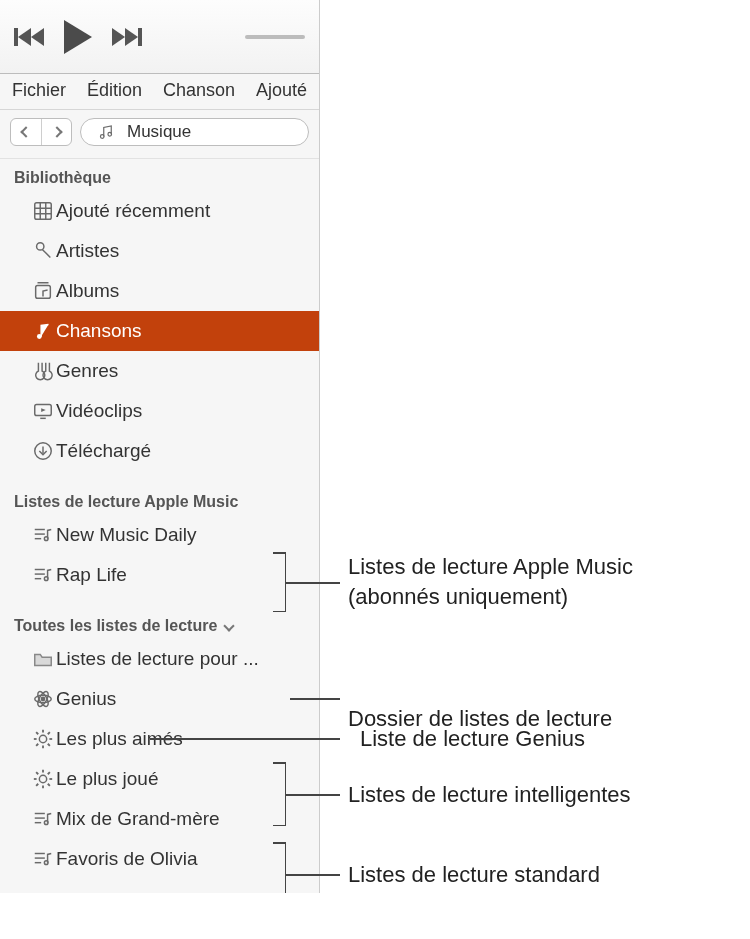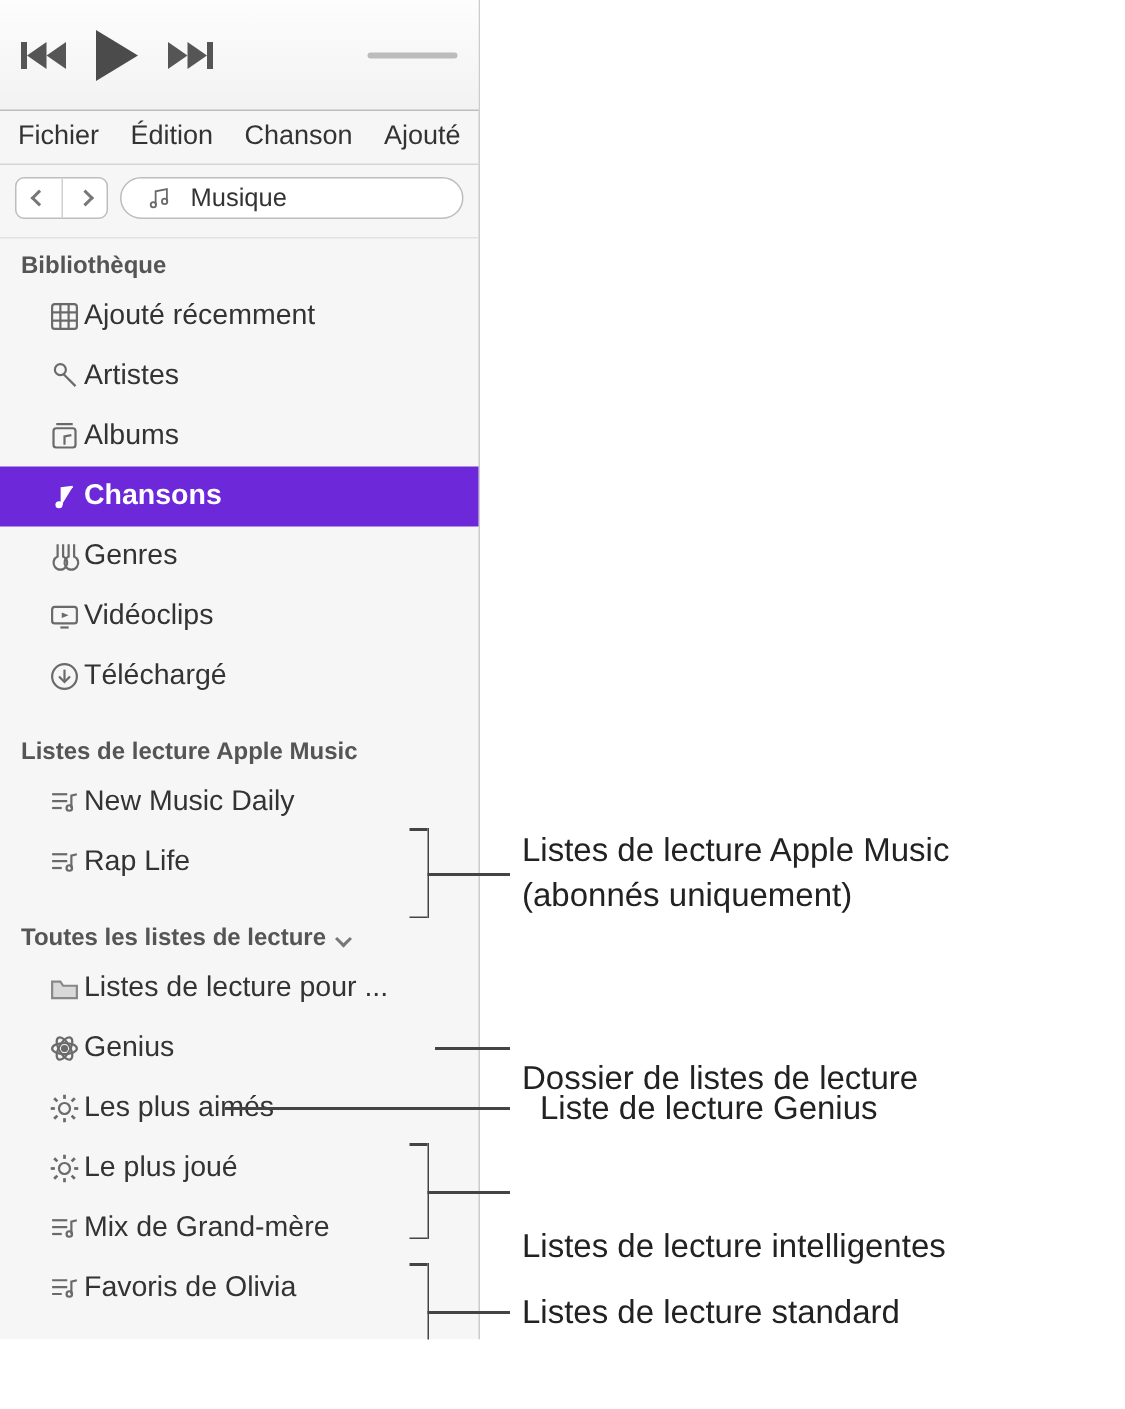--- a/index.html
+++ b/index.html
@@ -120,23 +120,22 @@
   .row {
     display:flex;
     align-items:center;
     padding: 5px 14px 5px 30px;
     font-size: 19px;
     color: #333;
     height: 40px;
     white-space: nowrap;
   }
   .row.selected {
-    background: #6d28d9;
+    background: #c2410c;
     color: #fff;
-    font-weight: bold;
   }
   .row.selected svg { stroke:#fff; fill:#fff; }
   .icon-slot {
     width: 26px; height: 26px;
     display:flex; align-items:center; justify-content:center;
     color:#6a6a6a;
   }
   .row.selected .icon-slot { color:#fff; }
   svg { stroke: #6a6a6a; fill:none; stroke-width:1.6; }
   .chev-down {
@@ -423,18 +422,18 @@
 (abonnés uniquement)</div>
 
   <div class="lead" style="top:698px; left:290px; width:50px;"></div>
   <div class="callout" style="top:704px; left:348px;">Dossier de listes de lecture</div>
 
   <div class="lead" style="top:738px; left:150px; width:190px;"></div>
   <div class="callout" style="top:724px; left:348px;margin-left:12px;">Liste de lecture Genius</div>
 
   <div class="bracket" style="top:762px; height:64px; left:285px;"></div>
   <div class="lead" style="top:794px; left:285px; width:55px;"></div>
-  <div class="callout" style="top:780px; left:348px;margin-top:36px;">Listes de lecture intelligentes</div>
+  <div class="callout" style="top:780px; left:348px;">Listes de lecture intelligentes</div>
 
   <div class="bracket" style="top:842px; height:64px; left:285px;"></div>
   <div class="lead" style="top:874px; left:285px; width:55px;"></div>
   <div class="callout" style="top:860px; left:348px;">Listes de lecture standard</div>
 </div>
 
 </body></html>

